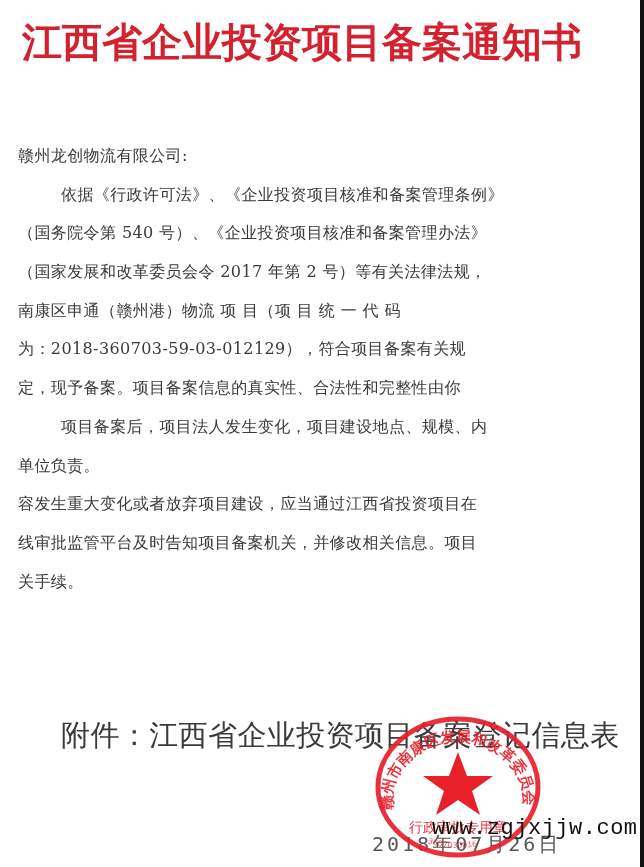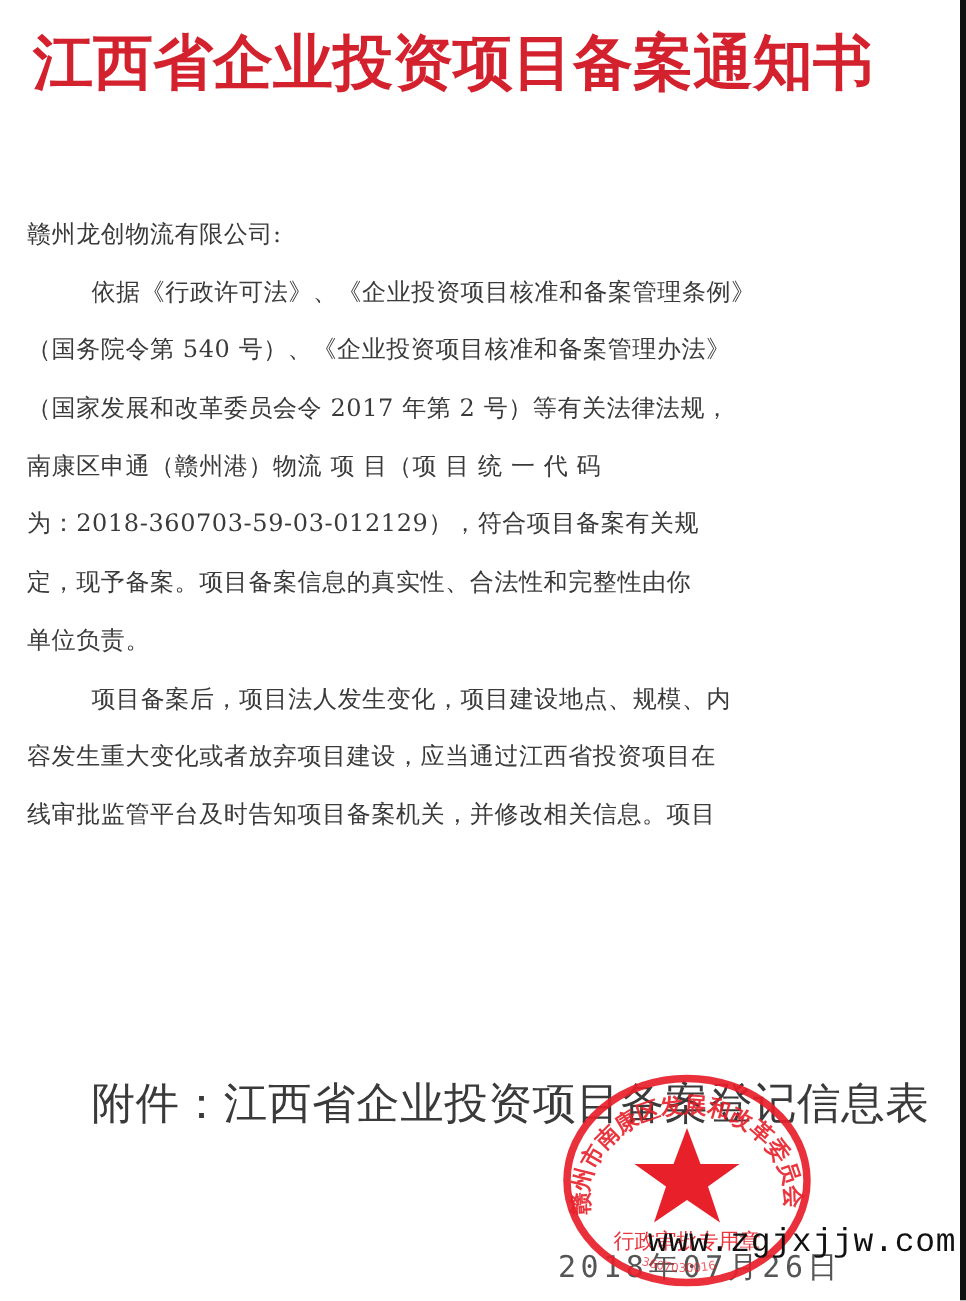--- a/index.html
+++ b/index.html
@@ -50,24 +50,25 @@
 <div class="title">江西省企业投资项目备案通知书</div>
 
 <div class="body-text">
   <div class="line">赣州龙创物流有限公司:</div>
   <div class="line indent">依据《行政许可法》、《企业投资项目核准和备案管理条例》</div>
   <div class="line">（国务院令第 540 号）、《企业投资项目核准和备案管理办法》</div>
   <div class="line">（国家发展和改革委员会令 2017 年第 2 号）等有关法律法规，</div>
   <div class="line">南康区申通（赣州港）物流  项 目（项 目 统 一 代 码</div>
   <div class="line">为：2018-360703-59-03-012129），符合项目备案有关规</div>
   <div class="line">定，现予备案。项目备案信息的真实性、合法性和完整性由你</div>
+  <div class="line indent">项目备案后，项目法人发生变化，项目建设地点、规模、内</div>
   <div class="line">单位负责。</div>
-  <div class="line indent">项目备案后，项目法人发生变化，项目建设地点、规模、内</div>
   <div class="line">容发生重大变化或者放弃项目建设，应当通过江西省投资项目在</div>
   <div class="line">线审批监管平台及时告知项目备案机关，并修改相关信息。项目</div>
+  <div class="line">关手续。</div>
 </div>
 
 <div class="attachment">附件：江西省企业投资项目备案登记信息表</div>
 
 <div class="date">2018年07月26日</div>
 
 <svg class="seal" viewBox="0 0 172 146" xmlns="http://www.w3.org/2000/svg">
   <defs>
     <path id="sealArc" d="M 22 100 A 66 58 0 1 1 150 100"></path>
     <path id="sealBottomArc" d="M 52 128 Q 86 140 120 128"></path>

